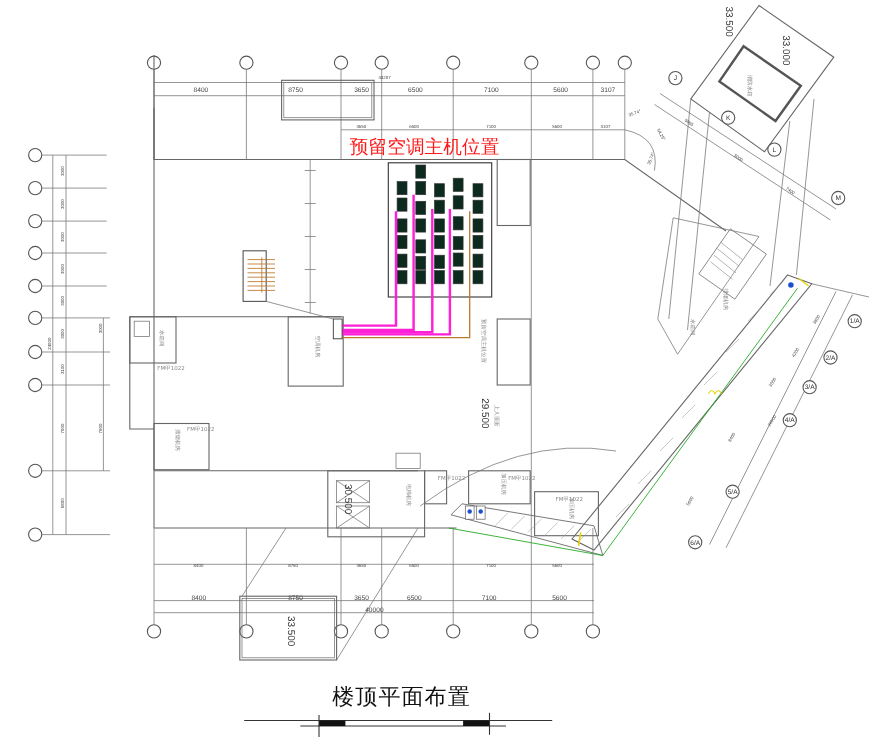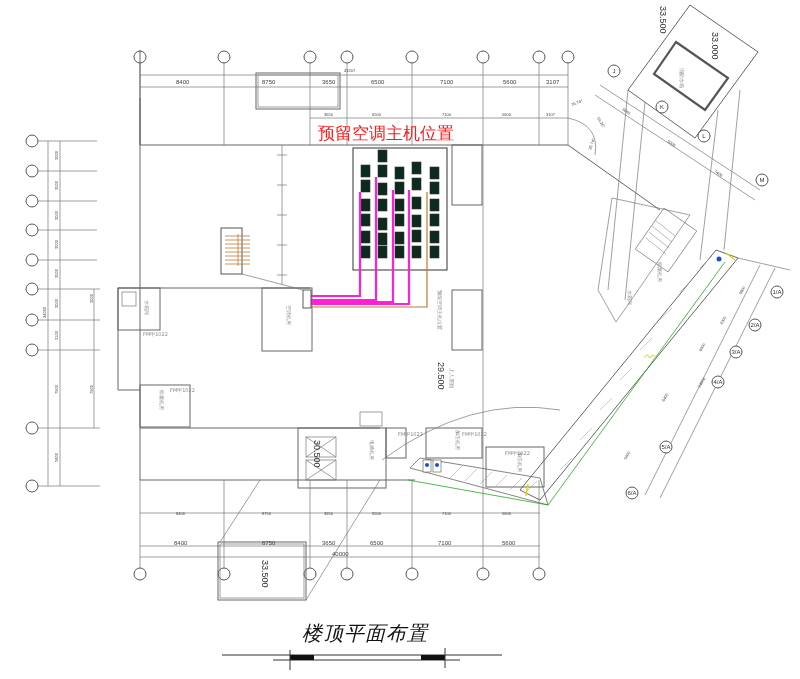--- a/index.html
+++ b/index.html
@@ -11,21 +11,21 @@
   .dim{font-size:6px;fill:#444;font-family:"Liberation Sans",sans-serif;}
   .dims{font-size:4px;fill:#444;font-family:"Liberation Sans",sans-serif;}
   .bub{stroke:#555;stroke-width:1;fill:#fff;}
   .bubt{font-size:6px;fill:#333;font-family:"Liberation Sans",sans-serif;text-anchor:middle;}
   .room{font-size:5px;fill:#888;font-family:"DejaVu Sans",sans-serif;}
   .elev{font-size:9px;fill:#333;font-family:"Liberation Sans",sans-serif;}
   .unit{fill:#0d2a1e;stroke:#333;stroke-width:0.6;}
   .pipe{stroke:#ff1fd6;fill:none;}
   .pipe2{stroke:#c07a30;fill:none;}
   #annot{position:absolute;left:318px;top:122px;color:#ff1a1a;font-size:17px;font-family:"DejaVu Serif",serif;letter-spacing:0px;white-space:nowrap;}
-  #title{position:absolute;left:302px;top:620px;font-size:20px;color:#111;font-family:"DejaVu Serif",serif;letter-spacing:1px;white-space:nowrap;font-style:italic;}
+  #title{position:absolute;left:302px;top:620px;font-size:20px;color:#111;font-family:"DejaVu Serif",serif;letter-spacing:1px;white-space:nowrap;}
 </style>
 </head>
 <body>
 
 <svg id="plan" viewBox="0 0 800 679" xmlns="http://www.w3.org/2000/svg">
 
   <g>
     <circle class="bub" cx="140" cy="57" r="6"></circle>
     <circle class="bub" cx="224" cy="57" r="6"></circle>
     <circle class="bub" cx="310" cy="57" r="6"></circle>

